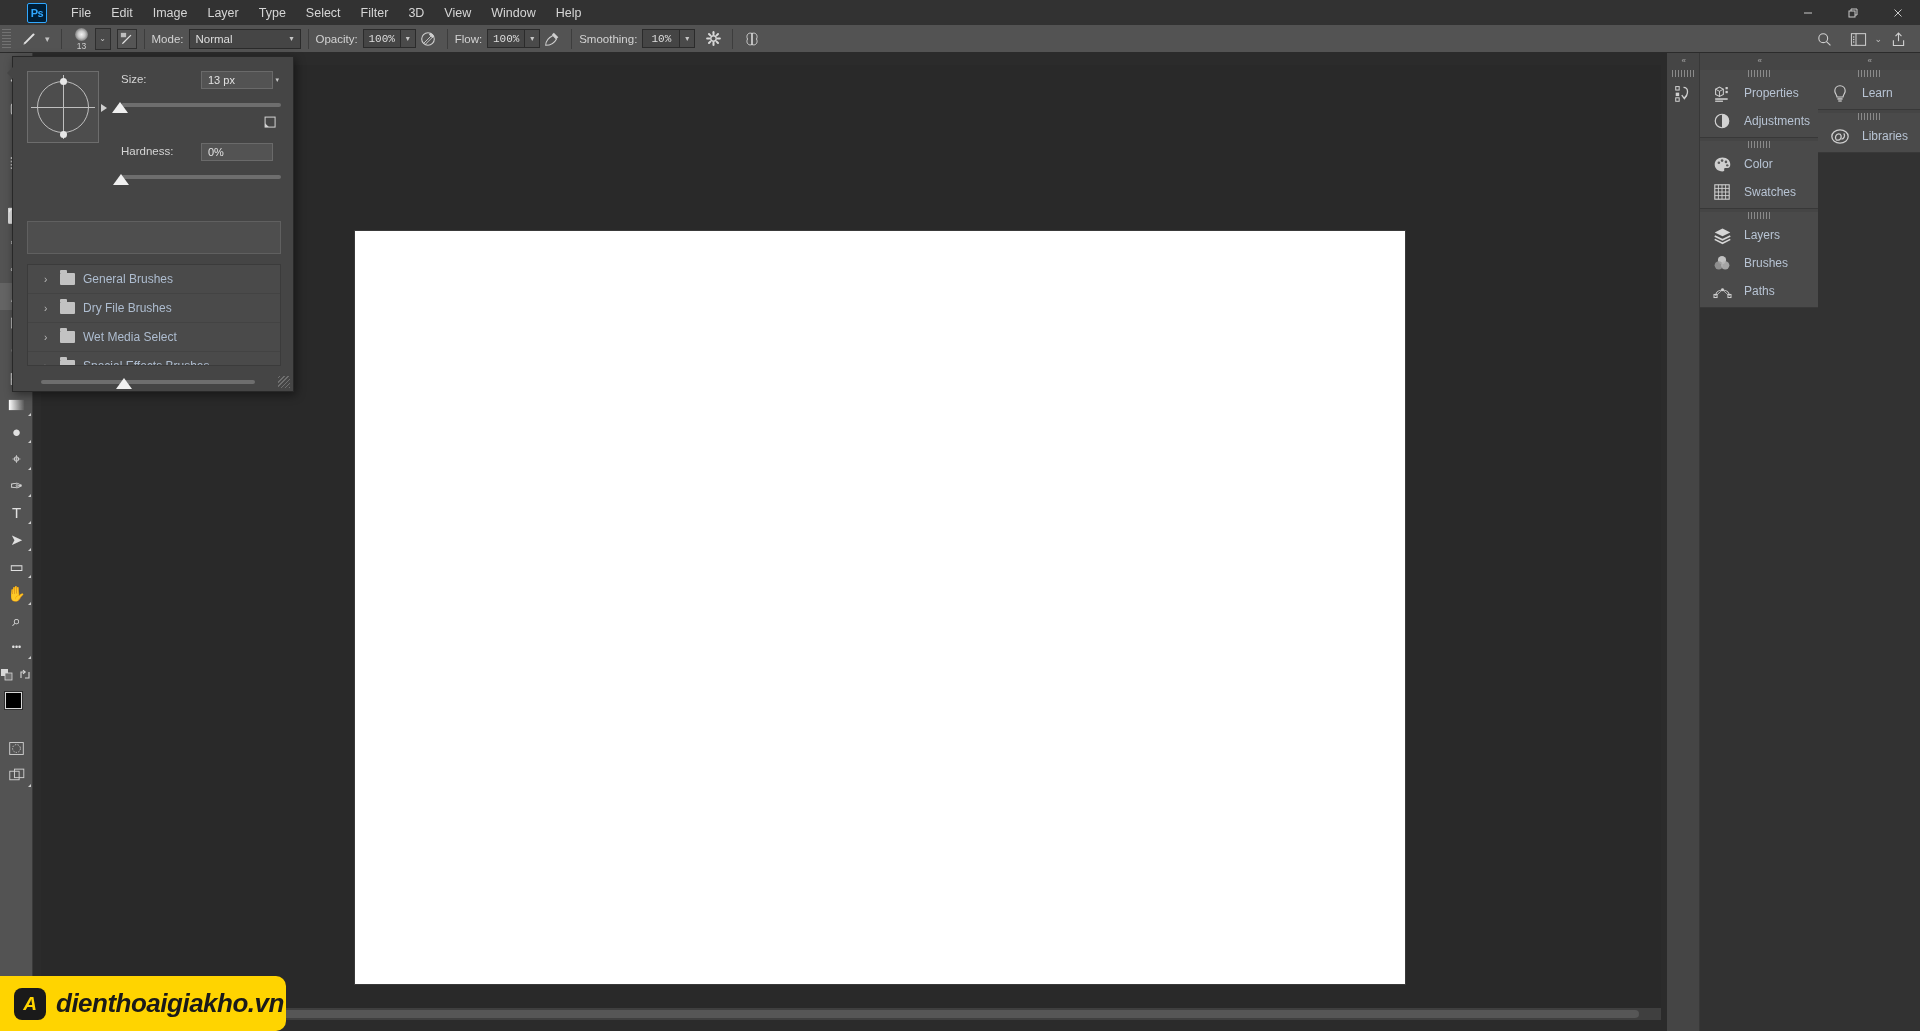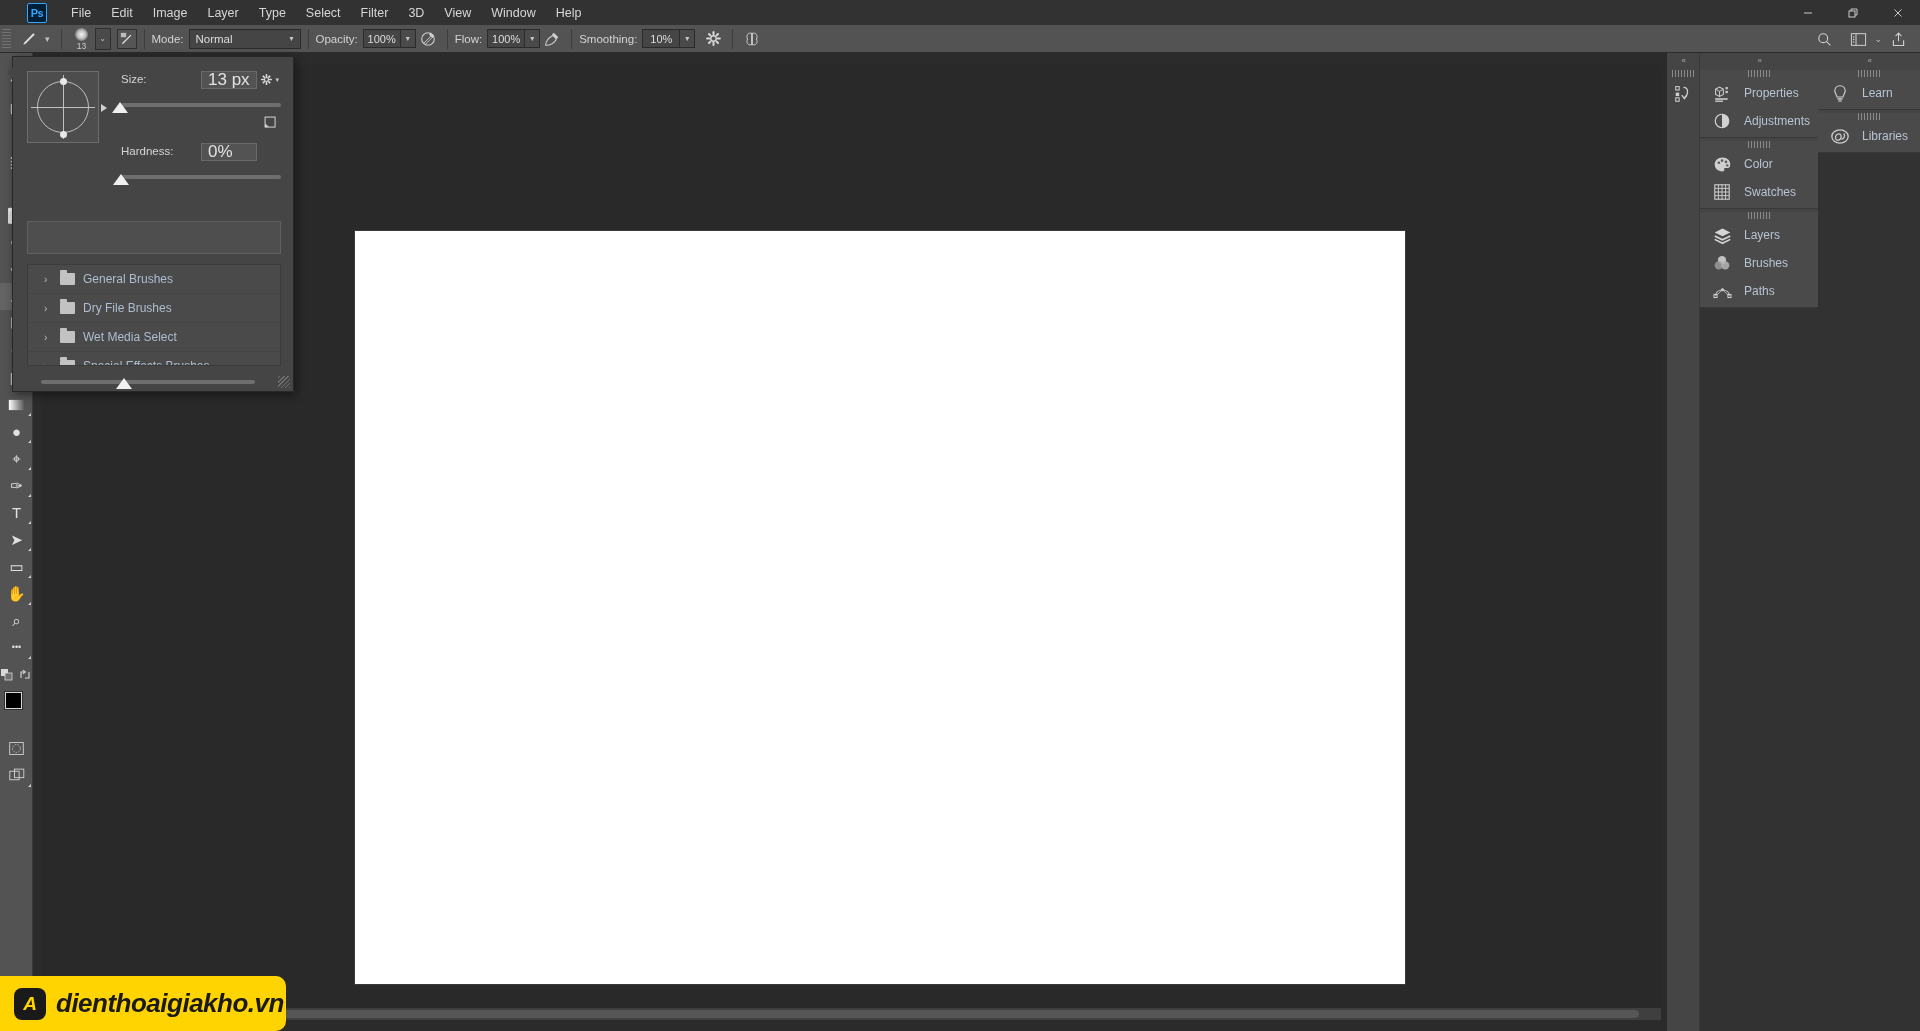--- a/index.html
+++ b/index.html
@@ -63,21 +63,21 @@
     width: 20px; height: 20px; background: #555; border: 1px solid #2f2f2f;
     display: flex; align-items: center; justify-content: center;
   }
   .ob-select {
     height: 20px; min-width: 100px; background: #454545; border: 1px solid #2b2b2b;
     color: #dedede; font-size: 11.5px; display: flex; align-items: center;
     padding: 0 6px; justify-content: space-between;
   }
   .ob-field {
     height: 19px; width: 38px; background: #454545; border: 1px solid #2b2b2b;
-    color: #dedede; font-size: 11px; display: flex; align-items: center; justify-content: center;
+    color: #dedede; font-size: 11px; display: flex; align-items: center; justify-content: center; font-family: Liberation Mono, monospace;
   }
   .ob-spin {
     width: 15px; height: 19px; background: #4a4a4a; border: 1px solid #2b2b2b; border-left: none;
     display: flex; align-items: center; justify-content: center; color: #c6c6c6; font-size: 8px;
   }
   .ob-icon { width: 24px; height: 22px; display: flex; align-items: center; justify-content: center; }
   .ob-right { position: absolute; right: 4px; top: 0; height: 28px; display: flex; align-items: center; }
 
   
   .toolpanel {
@@ -175,22 +175,22 @@
   }
   .bp-thumb .h1 { top: 6px; } .bp-thumb .h2 { top: 59px; }
   .bp-thumb .tip {
     position: absolute; right: -9px; top: 32px; width: 0; height: 0;
     border-top: 4px solid transparent; border-bottom: 4px solid transparent; border-left: 6px solid #cfcfcf;
   }
   .bp-gear { position: absolute; right: 14px; top: 16px; display: flex; align-items: center; gap: 2px; }
   .bp-newbtn { position: absolute; right: 15px; top: 58px; }
   .bp-field-label { position: absolute; color: #d4d4d4; font-size: 11.5px; }
   .bp-field {
-    position: absolute; height: 18px; width: 56px; background: #535353; border: 1px solid #6a6a6a;
-    color: #e2e2e2; font-size: 17px; display: flex; align-items: center; padding-left: 6px;
+    position: absolute; height: 18px; width: 72px; background: #535353; border: 1px solid #6a6a6a;
+    color: #e2e2e2; font-size: 11px; display: flex; align-items: center; padding-left: 6px;
   }
   .bp-slider { position: absolute; height: 4px; background: #6e6e6e; border-radius: 2px; }
   .bp-knob {
     position: absolute; width: 0; height: 0;
     border-left: 8px solid transparent; border-right: 8px solid transparent; border-bottom: 11px solid #f0f0f0;
   }
   .bp-search {
     position: absolute; left: 14px; top: 164px; width: 254px; height: 33px;
     background: #4e4e4e; border: 1px solid #606060;
   }

